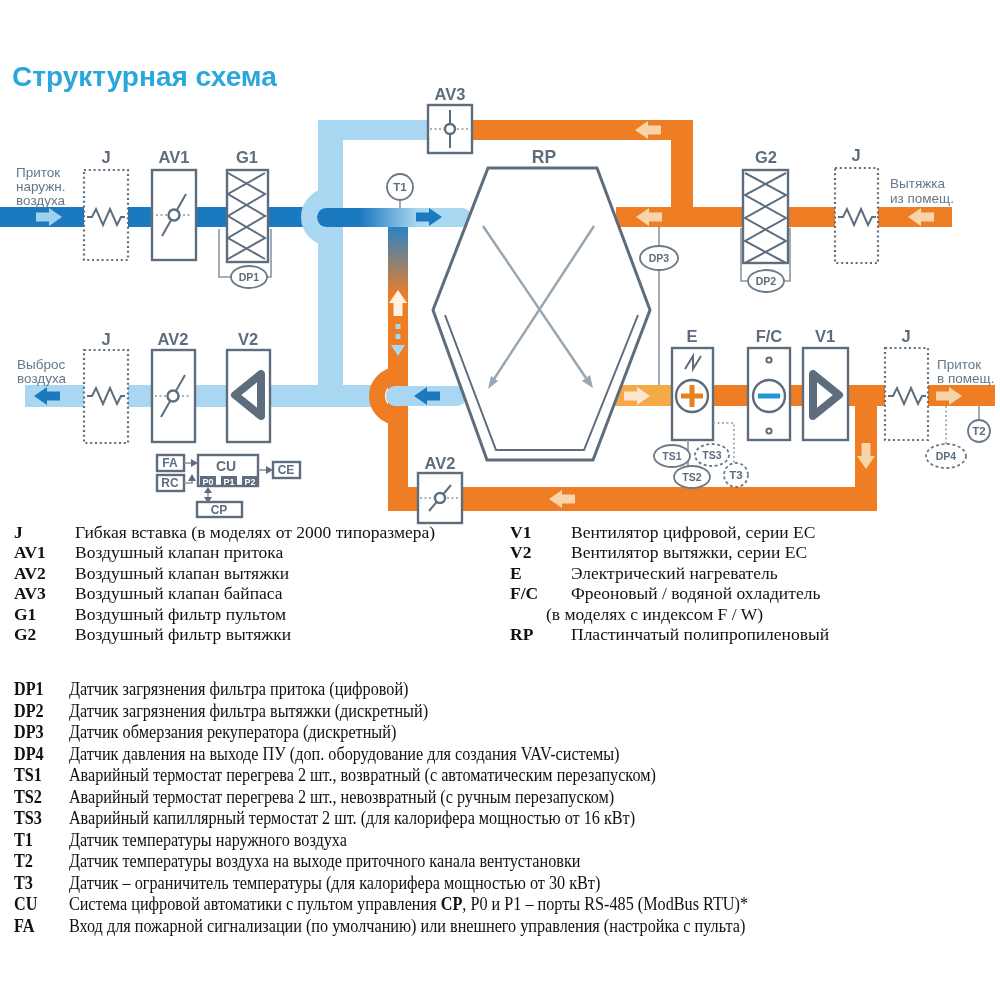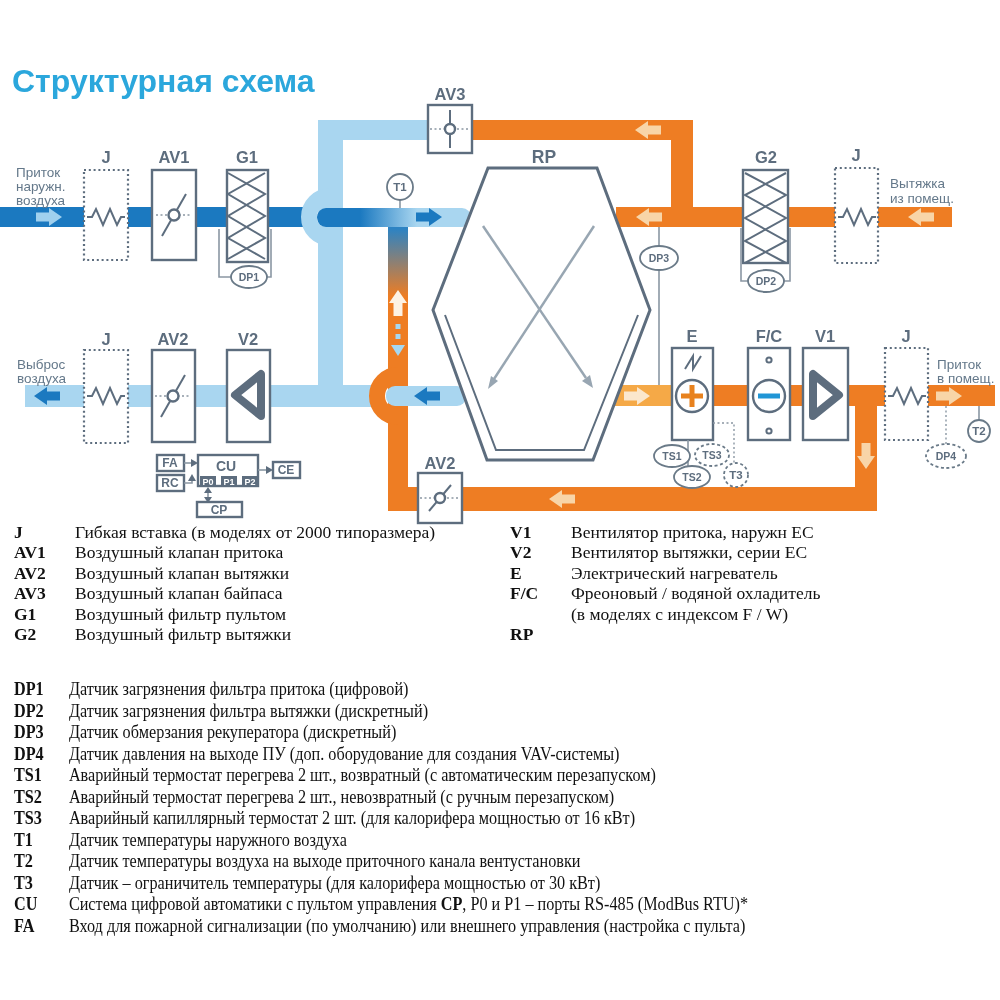--- a/index.html
+++ b/index.html
@@ -1,18 +1,18 @@
 <!DOCTYPE html>
 <html><head>
 <meta charset="utf-8">
 <style>
   html,body{margin:0;padding:0;background:#fff;}
   body{width:1000px;height:1000px;position:relative;overflow:hidden;
        font-family:"Liberation Sans",sans-serif;}
-  .page-title{position:absolute;left:12px;top:42px;font-size:32px;font-weight:bold;
+  .page-title{position:absolute;left:12px;top:42px;font-size:28px;font-weight:bold;
        color:#2ba7dc;letter-spacing:0;}
   .diagram-wrap{position:absolute;left:0;top:0;width:1000px;height:527px;}
   svg text{font-family:"Liberation Sans",sans-serif;}
   .clabel{font-size:16.5px;font-weight:bold;fill:#5d6d7e;text-anchor:middle;}
   .flabel{font-size:13.5px;fill:#64788a;text-anchor:start;}
   .slabel{font-size:11px;font-weight:bold;fill:#5d6d7e;text-anchor:middle;}
   .culabel{font-size:12px;font-weight:bold;fill:#5d6d7e;text-anchor:middle;}
   .plabel{font-size:9px;font-weight:bold;fill:#ffffff;text-anchor:middle;}
   .box{fill:#fff;stroke:#5d6d7e;stroke-width:2.4;}
   .dbox{fill:#fff;stroke:#5d6d7e;stroke-width:2.2;stroke-dasharray:2 2.8;}
@@ -24,21 +24,21 @@
   
   .legend-left{position:absolute;left:14px;top:522px;width:492px;}
   .legend-right{position:absolute;left:510px;top:522px;width:490px;}
   .legend-bottom{position:absolute;left:14px;top:679px;width:1080px;}
   .lrow{display:flex;line-height:20.4px;font-family:"Liberation Serif",serif;
         font-size:17.5px;color:#111;}
   .legend-bottom .lrow{line-height:21.5px;font-size:18px;
         transform:scaleX(.9);transform-origin:0 0;}
   .lkey{width:61px;flex:none;font-weight:bold;}
   .ldesc{white-space:nowrap;}
-  .lcont{margin-left:61px;line-height:20.4px;font-family:"Liberation Serif",serif;
+  .lcont{margin-left:36px;line-height:20.4px;font-family:"Liberation Serif",serif;
         font-size:17.5px;color:#111;white-space:nowrap;}
 </style>
 </head>
 <body>
 
 <h1 class="page-title">Структурная схема</h1>
 
 <div class="diagram-wrap">
 <svg width="1000" height="527" viewBox="0 0 1000 527" xmlns="http://www.w3.org/2000/svg">
   <defs>
@@ -299,37 +299,38 @@
     </div>
   <div class="lrow">
       <span class="lkey">G2</span>
       <span class="ldesc">Воздушный фильтр вытяжки</span>
     </div>
 </div>
 
 <div class="legend-right">
   <div class="lrow">
       <span class="lkey">V1</span>
-      <span class="ldesc">Вентилятор притока, наружн EC</span>
+      <span class="ldesc">Вентилятор цифровой, серии EC</span>
     </div>
   <div class="lrow">
       <span class="lkey">V2</span>
       <span class="ldesc">Вентилятор вытяжки, серии EC</span>
     </div>
   <div class="lrow">
       <span class="lkey">E</span>
       <span class="ldesc">Электрический нагреватель</span>
     </div>
   <div class="lrow">
       <span class="lkey">F/C</span>
       <span class="ldesc">Фреоновый / водяной охладитель</span>
     </div>
   <div class="lcont">(в моделях с индексом F / W)</div>
   <div class="lrow">
       <span class="lkey">RP</span>
+      <span class="ldesc">Пластинчатый полипропиленовый</span>
     </div>
 </div>
 
 <div class="legend-bottom">
   <div class="lrow">
       <span class="lkey">DP1</span>
       <span class="ldesc">Датчик загрязнения фильтра притока (цифровой)</span>
     </div>
   <div class="lrow">
       <span class="lkey">DP2</span>

